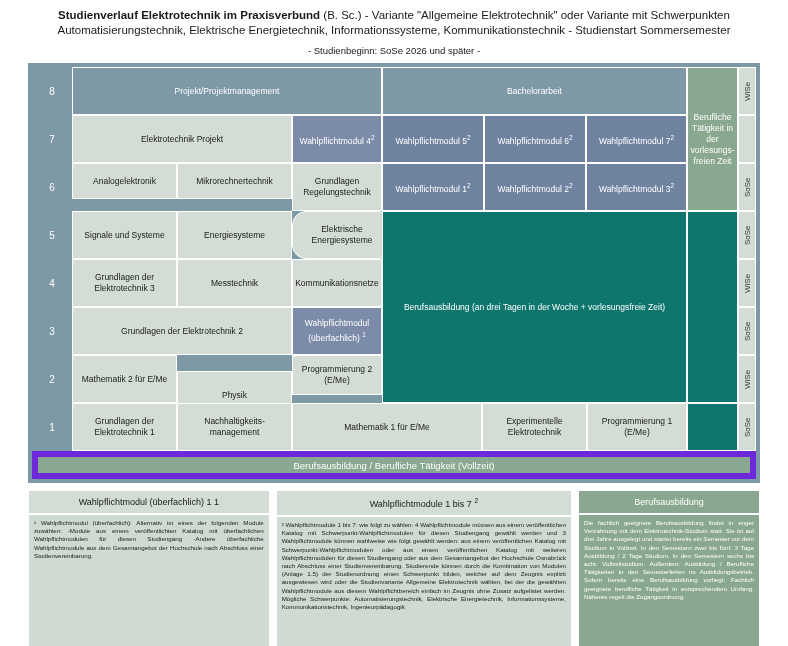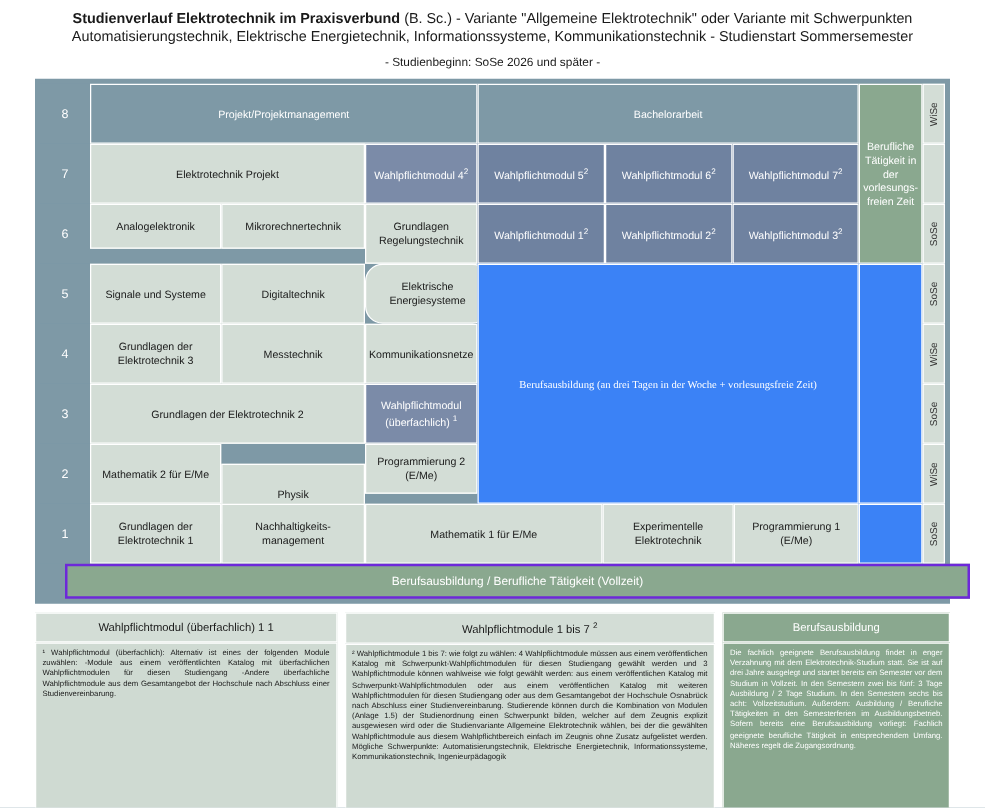--- a/index.html
+++ b/index.html
@@ -11,23 +11,23 @@
 
   .board{position:absolute;left:28px;top:63px;width:732px;height:420px;background:#7e99a6;padding:4px;box-sizing:border-box;}
   .grid{position:relative;width:100%;height:100%;}
 
   .cell{position:absolute;box-sizing:border-box;display:flex;align-items:center;justify-content:center;text-align:center;font-size:8.5px;line-height:11px;padding:2px 3px;}
   .sem{background:#7e99a6;color:#ffffff;font-size:10px;}
   .mod{background:#d3ddd6;color:#1a1a1a;border:1px solid #ffffff;}
   .wahl{background:#7b8ba8;color:#ffffff;border:1px solid #ffffff;}
   .wahl2{background:#6f82a0;color:#ffffff;border:1px solid #ffffff;}
   .proj{background:#7e99a6;color:#ffffff;border:1px solid #ffffff;}
-  .berufs{background:#3b82f6;color:#ffffff;border:1px solid #ffffff;font-family:Liberation Serif, serif;}
+  .berufs{background:#0f766e;color:#ffffff;border:1px solid #ffffff;}
   .beruflich{background:#8aa88f;color:#ffffff;border:1px solid #ffffff;font-size:8.5px;}
-  .vollzeit{background:#8aa88f;color:#ffffff;border:2px solid #6d28d9;font-size:9.5px;margin-left:20px;}
+  .vollzeit{background:#8aa88f;color:#ffffff;border:6px solid #6d28d9;font-size:9.5px;}
   .wise{background:#d3ddd6;color:#333;border:1px solid #ffffff;font-size:8px;writing-mode:vertical-rl;transform:rotate(180deg);}
   .sup{font-size:6.5px;vertical-align:super;}
 
   .notes{position:absolute;left:28px;top:490px;width:732px;}
   .noterow{display:flex;gap:6px;}
   .note{box-sizing:border-box;}
   .note .head{background:#d3ddd6;color:#1a1a1a;text-align:center;font-size:9px;padding:6px 4px;border:1px solid #ffffff;}
   .note .head.g{background:#8aa88f;color:#ffffff;}
   .note .body{background:#cfdad2;font-size:6.2px;line-height:8.2px;padding:4px 5px;border:1px solid #ffffff;text-align:justify;}
   .note .body.g{background:#8aa88f;color:#ffffff;}
@@ -81,21 +81,21 @@
           <span><span>Wahlpflichtmodul 1</span><span class="sup">2</span></span>
         </div>
       <div class="cell wahl2" style="left:452px;top:96px;width:102px;height:48px;">
           <span><span>Wahlpflichtmodul 2</span><span class="sup">2</span></span>
         </div>
       <div class="cell wahl2" style="left:554px;top:96px;width:101px;height:48px;">
           <span><span>Wahlpflichtmodul 3</span><span class="sup">2</span></span>
         </div>
 
       <div class="cell mod" style="left:40px;top:144px;width:105px;height:48px;">Signale und Systeme</div>
-      <div class="cell mod" style="left:145px;top:144px;width:115px;height:48px;">Digitaltechnik</div>
+      <div class="cell mod" style="left:145px;top:144px;width:115px;height:48px;">Energiesysteme</div>
       <div class="cell mod" style="left:260px;top:144px;width:100px;height:48px;border-radius:14px;">Elektrische Energiesysteme</div>
 
       <div class="cell mod" style="left:40px;top:192px;width:105px;height:48px;">Grundlagen der Elektrotechnik 3</div>
       <div class="cell mod" style="left:145px;top:192px;width:115px;height:48px;">Messtechnik</div>
       <div class="cell mod" style="left:260px;top:192px;width:90px;height:48px;">Kommunikationsnetze</div>
 
       <div class="cell mod" style="left:40px;top:240px;width:220px;height:48px;">Grundlagen der Elektrotechnik 2</div>
       <div class="cell wahl" style="left:260px;top:240px;width:90px;height:48px;">
           <span><span>Wahlpflichtmodul (überfachlich)</span> <span class="sup">1</span></span>
         </div>

